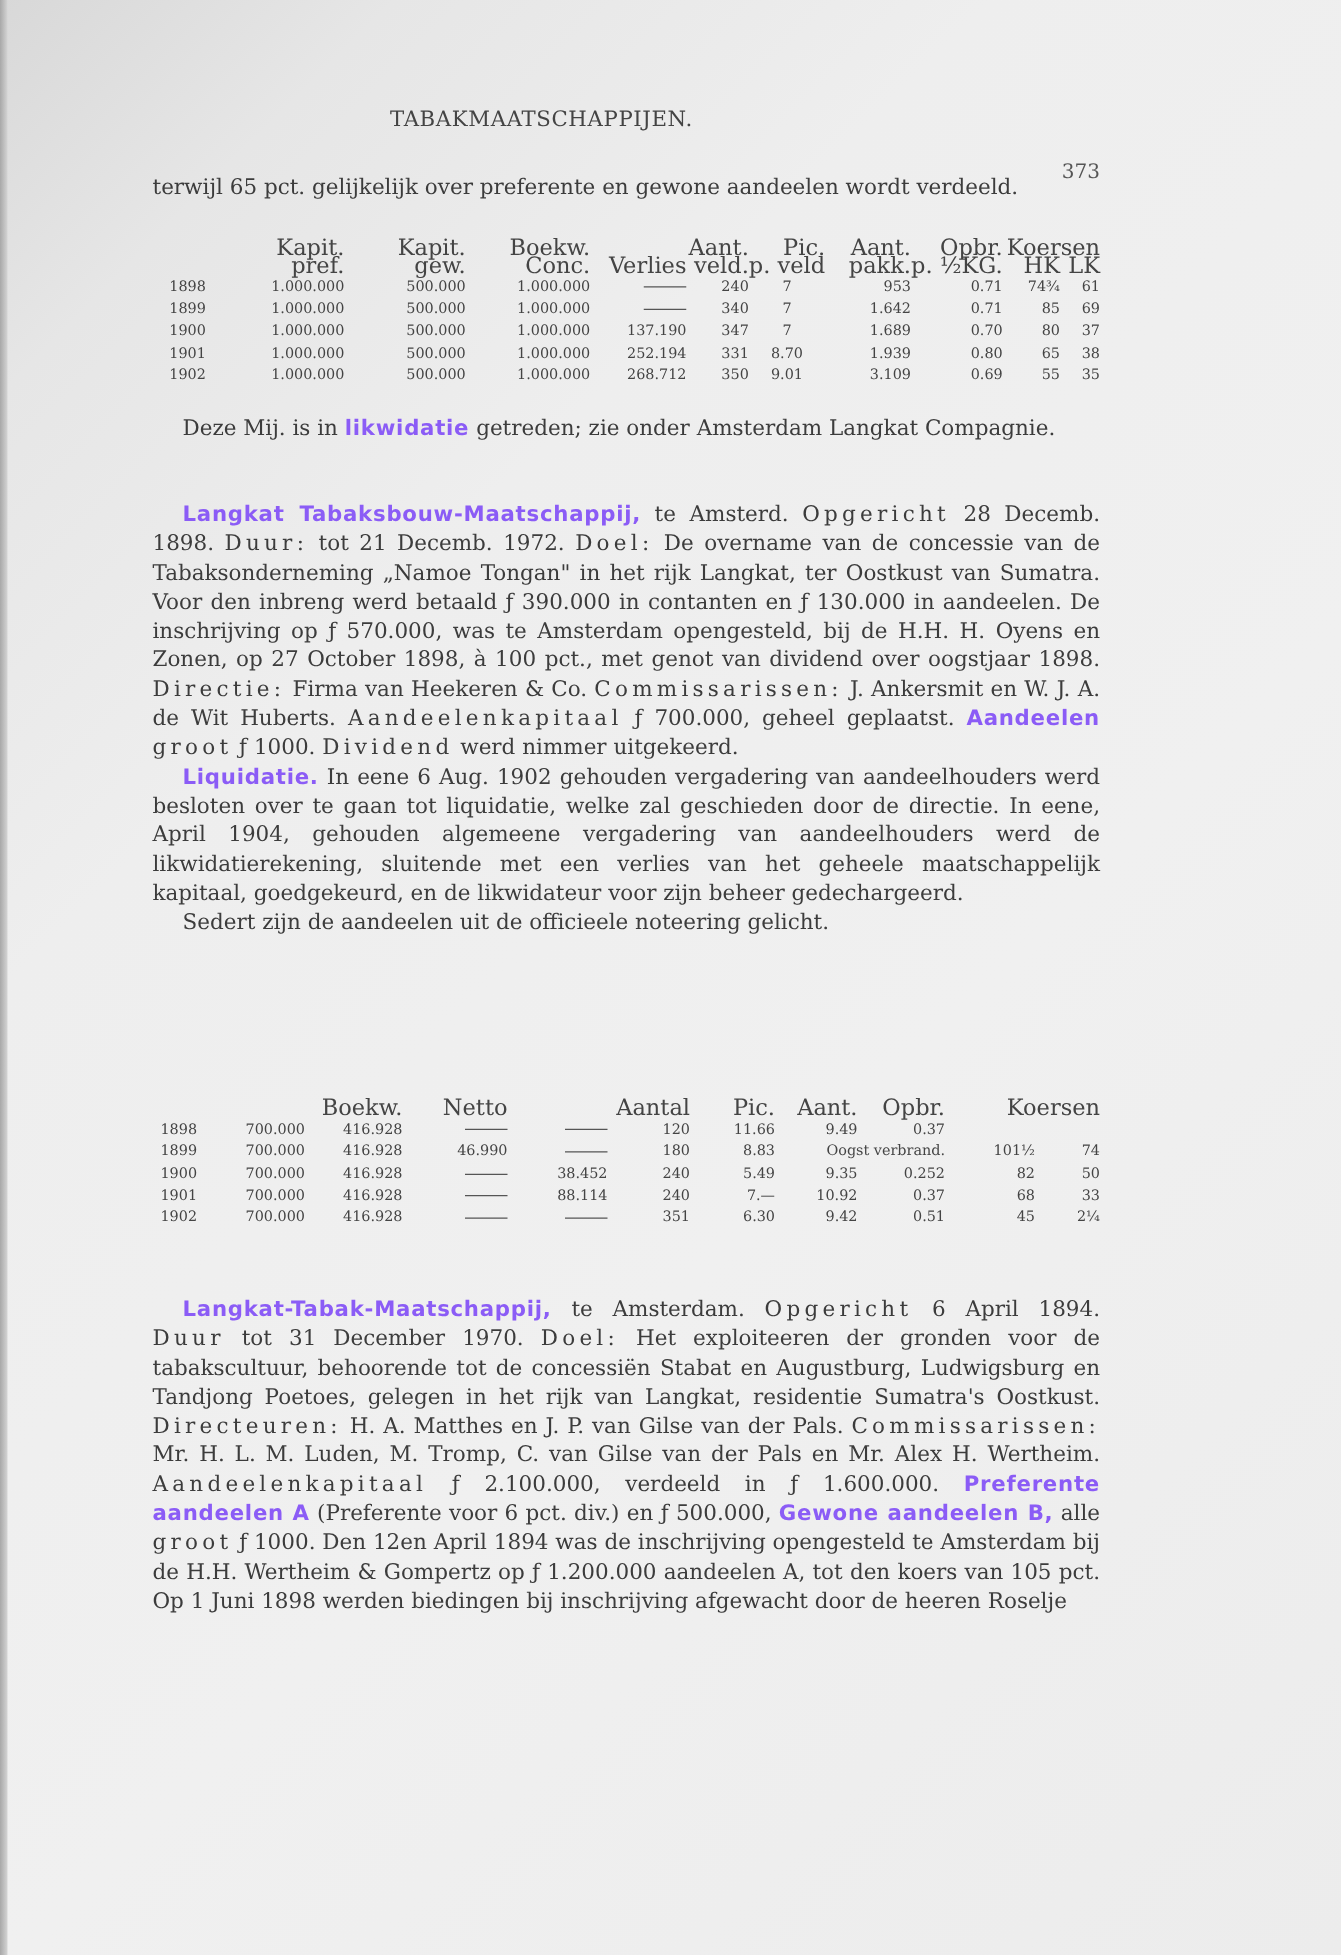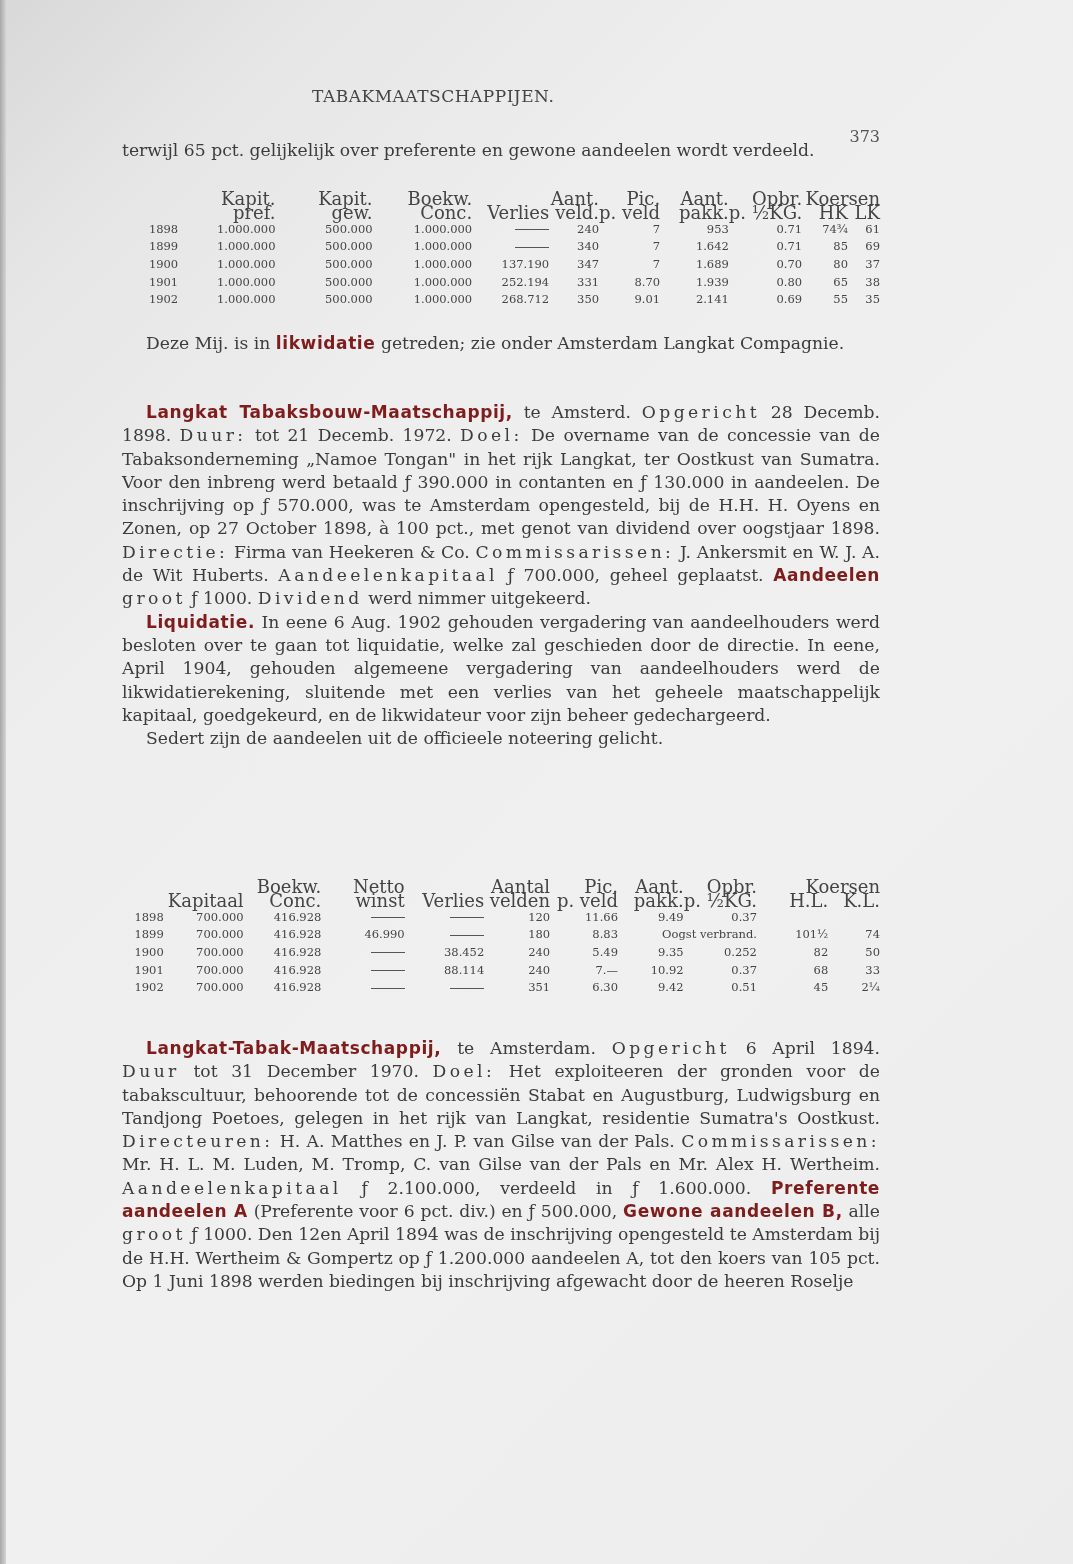--- a/index.html
+++ b/index.html
@@ -10,26 +10,26 @@
     color: #3a3a3a;
     position: relative;
   }
   .left-edge { position:absolute; left:0; top:0; width:6px; height:1564px; background:linear-gradient(90deg,#a8a8a8,#d4d4d4); }
   .page { position:absolute; left:122px; top:0; width:758px; }
   .running-head { position:absolute; top:86px; left:0; width:758px; height:24px; }
   .running-title { position:absolute; left:190px; top:0; font-size:17px; letter-spacing:0.5px; color:#444; }
   .page-number { position:absolute; right:0; top:0; font-size:16px; color:#555;margin-top:41px; }
   .para { position:absolute; left:0; width:758px; font-size:17.2px; line-height:23.3px; text-align:justify; color:#3c3c3c; }
   .sp { letter-spacing:3.4px; }
-  .bold { font-family:"DejaVu Sans","Liberation Sans",sans-serif; font-weight:bold; color:#7f1d1d; font-size:17px; letter-spacing:0.6px; }
+  .bold { font-family:"DejaVu Sans","Liberation Sans",sans-serif; font-weight:bold; color:#8b5cf6; font-size:17px; letter-spacing:0.6px; }
   table.t { position:absolute; left:0; border-collapse:collapse; font-size:11.5px; color:#444; }
   table.t td, table.t th { padding:0; height:17.6px; white-space:nowrap; font-weight:normal; }
   table.t th { font-size:18px; line-height:14px; height:14px; }
   .r { text-align:right; }
-  .l { text-align:right; }
+  .l { text-align:center; }
   .dash { display:inline-block; width:34px; border-top:1px solid #555; vertical-align:middle; }
 </style>
 </head>
 <body>
 
 <div class="left-edge"></div>
 
 <div class="page">
 
   <div class="running-head">
@@ -134,21 +134,21 @@
           <td class="r">38</td>
         </tr>
         <tr>
           <td class="l">1902</td>
           <td class="r">1.000.000</td>
           <td class="r">500.000</td>
           <td class="r">1.000.000</td>
           <td class="r">268.712</td>
           <td class="r">350</td>
           <td class="l">9.01</td>
-          <td class="r">2.141</td>
+          <td class="r">3.109</td>
           <td class="r">0.69</td>
           <td class="r">55</td>
           <td class="r">35</td>
         </tr>
       </tbody>
   </table>
 
   <div class="para" style="top:332px; text-indent:24px;"><span>Deze Mij. is in </span><span class="bold">likwidatie</span><span> getreden; zie onder Amsterdam Langkat Compagnie.</span></div>
 
   <div class="para" style="top:401px; text-indent:24px;"><span class="bold">Langkat Tabaksbouw-Maatschappij,</span><span> te Amsterd.</span> <span class="sp">Opgericht</span><span> 28 Decemb. 1898. </span><span class="sp">Duur:</span><span> tot 21 Decemb. 1972. </span><span class="sp">Doel:</span><span> De overname van de concessie van de Tabaksonderneming „Namoe Tongan" in het rijk Langkat, ter Oostkust van Sumatra. Voor den inbreng werd betaald ƒ 390.000 in contanten en ƒ 130.000 in aandeelen. De inschrijving op ƒ 570.000, was te Amsterdam opengesteld, bij de H.H. H. Oyens en Zonen, op 27 October 1898, à 100 pct., met genot van dividend over oogstjaar 1898. </span><span class="sp">Directie:</span><span> Firma van Heekeren &amp; Co. </span><span class="sp">Commissarissen:</span><span> J. Ankersmit en W. J. A. de Wit Huberts. </span><span class="sp">Aandeelenkapitaal</span><span> ƒ 700.000, geheel geplaatst. </span><span class="bold">Aandeelen</span><span class="sp"> groot</span><span> ƒ 1000. </span><span class="sp">Dividend</span><span> werd nimmer uitgekeerd.</span><br><span style="display:inline-block;width:24px;"></span><span class="bold">Liquidatie.</span><span> In eene 6 Aug. 1902 gehouden vergadering van aandeelhouders werd besloten over te gaan tot liquidatie, welke zal geschieden door de directie. In eene, April 1904, gehouden algemeene vergadering van aandeelhouders werd de likwidatierekening, sluitende met een verlies van het geheele maatschappelijk kapitaal, goedgekeurd, en de likwidateur voor zijn beheer gedechargeerd.</span><br><span style="display:inline-block;width:24px;"></span><span>Sedert zijn de aandeelen uit de officieele noteering gelicht.</span></div>
@@ -173,33 +173,20 @@
       <th class="r"></th>
       <th class="r">Boekw.</th>
       <th class="r">Netto</th>
       <th class="r"></th>
       <th class="r">Aantal</th>
       <th class="r">Pic.</th>
       <th class="r">Aant.</th>
       <th class="r">Opbr.</th>
       <th class="r" colspan="2">Koersen</th>
     </tr>
-    <tr>
-      <th class="l"></th>
-      <th class="r">Kapitaal</th>
-      <th class="r">Conc.</th>
-      <th class="r">winst</th>
-      <th class="r">Verlies</th>
-      <th class="r">velden</th>
-      <th class="r">p. veld</th>
-      <th class="r">pakk.</th>
-      <th class="r">p. ½KG.</th>
-      <th class="r">H.L.</th>
-      <th class="r">K.L.</th>
-    </tr>
     </tbody>
       <tbody id="t2body">
         <tr>
           <td class="l">1898</td>
           <td class="r">700.000</td>
           <td class="r">416.928</td>
           <td class="r"><span class="dash"></span></td>
           <td class="r"><span class="dash"></span></td>
           <td class="r">120</td>
           <td class="r">11.66</td>

